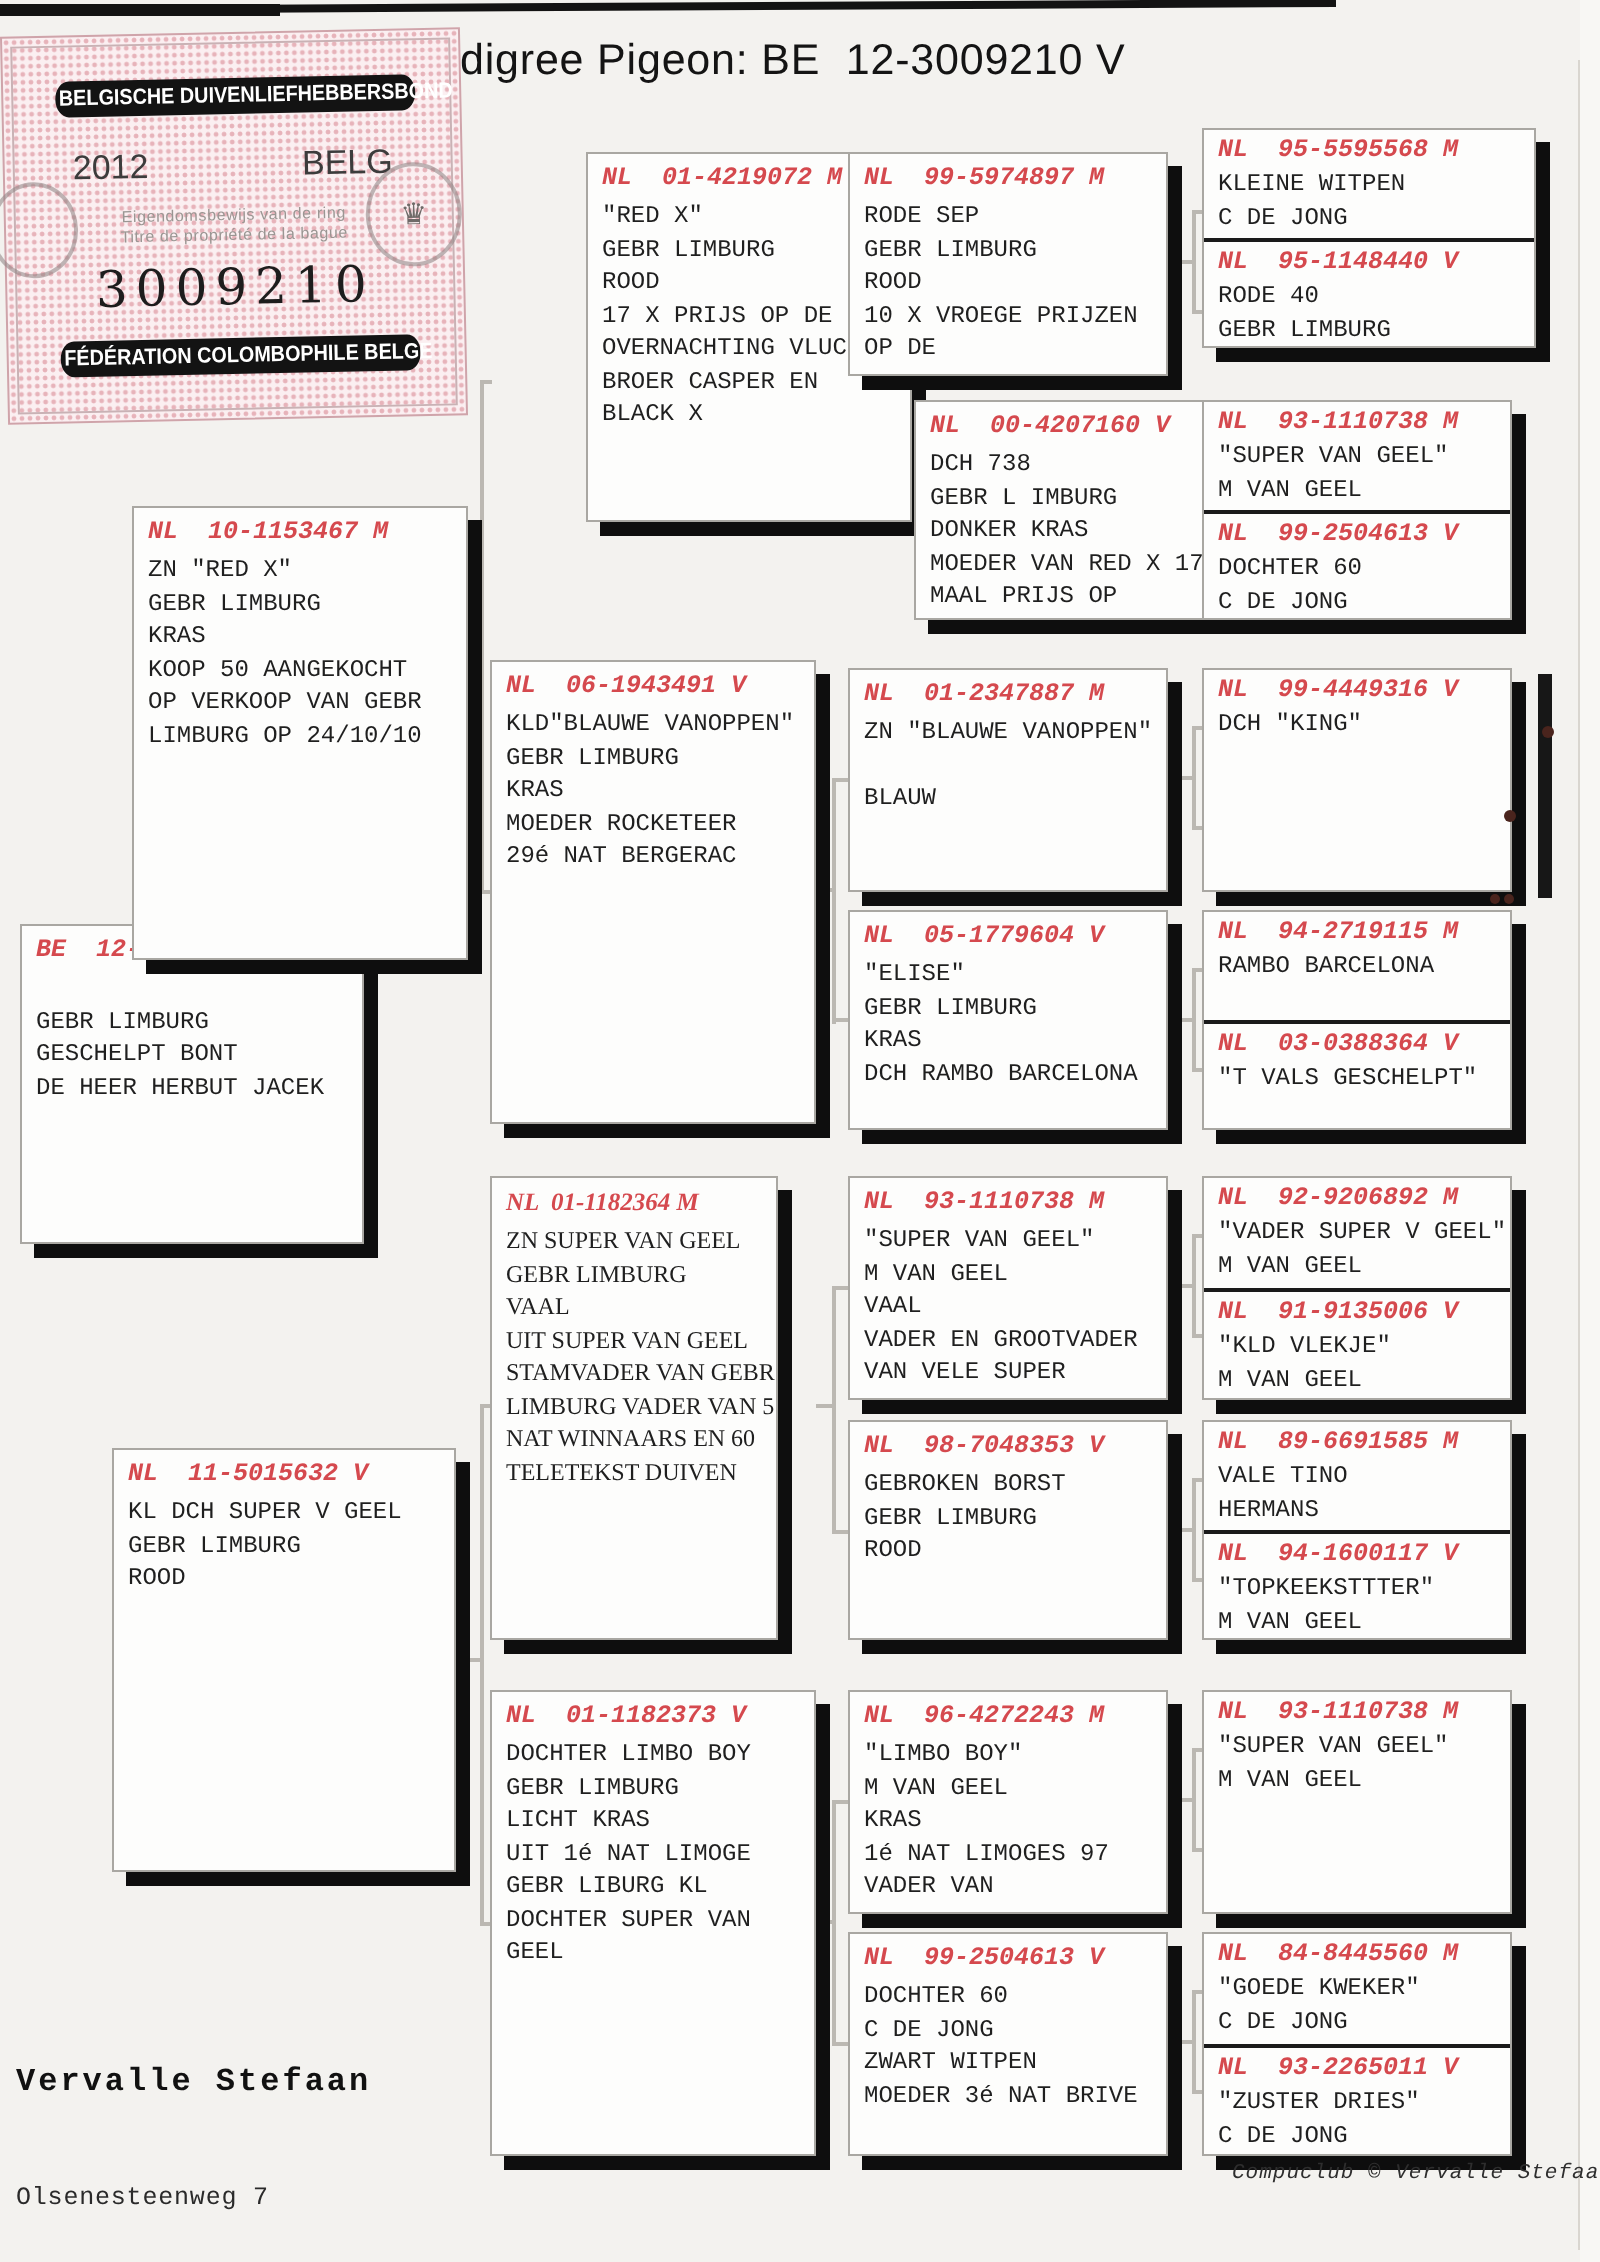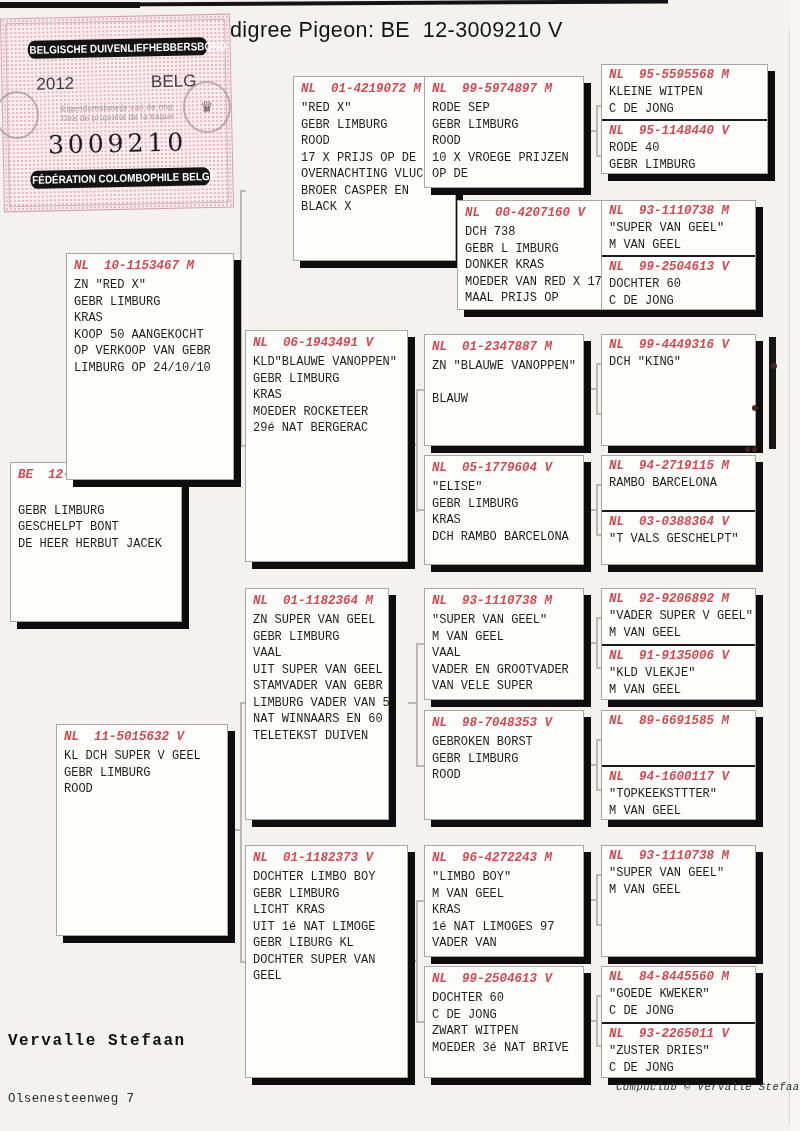--- a/index.html
+++ b/index.html
@@ -98,21 +98,21 @@
 </div>
 
 <div class="pbox" style="left:245px;top:76px;width:163px;height:185px;margin-left:48px;">
   <div class="phead">NL  01-4219072 M</div>
   <div class="plines"><div class="bline">"RED X"</div><div class="bline">GEBR LIMBURG</div><div class="bline">ROOD</div><div class="bline">17 X PRIJS OP DE</div><div class="bline">OVERNACHTING VLUCH</div><div class="bline">BROER CASPER EN</div><div class="bline">BLACK X</div></div>
 </div>
 <div class="pbox" style="left:245px;top:330px;width:163px;height:232px;">
   <div class="phead">NL  06-1943491 V</div>
   <div class="plines"><div class="bline">KLD"BLAUWE VANOPPEN"</div><div class="bline">GEBR LIMBURG</div><div class="bline">KRAS</div><div class="bline">MOEDER ROCKETEER</div><div class="bline">29é NAT BERGERAC</div></div>
 </div>
-<div class="pbox" style="left:245px;top:588px;width:144px;height:232px;">
+<div class="pbox" style="left:245px;top:588px;width:144px;height:232px;font-family:Liberation Serif, serif;">
   <div class="phead">NL  01-1182364 M</div>
   <div class="plines"><div class="bline">ZN SUPER VAN GEEL</div><div class="bline">GEBR LIMBURG</div><div class="bline">VAAL</div><div class="bline">UIT SUPER VAN GEEL</div><div class="bline">STAMVADER VAN GEBR</div><div class="bline">LIMBURG VADER VAN 5</div><div class="bline">NAT WINNAARS EN 60</div><div class="bline">TELETEKST DUIVEN</div></div>
 </div>
 <div class="pbox" style="left:245px;top:845px;width:163px;height:233px;">
   <div class="phead">NL  01-1182373 V</div>
   <div class="plines"><div class="bline">DOCHTER LIMBO BOY</div><div class="bline">GEBR LIMBURG</div><div class="bline">LICHT KRAS</div><div class="bline">UIT 1é NAT LIMOGE</div><div class="bline">GEBR LIBURG KL</div><div class="bline">DOCHTER SUPER VAN</div><div class="bline">GEEL</div></div>
 </div>
 
 <div class="pbox" style="left:424px;top:76px;width:160px;height:112px;">
   <div class="phead">NL  99-5974897 M</div>
@@ -189,20 +189,21 @@
     <div class="plines"><div class="bline">"VADER SUPER V GEEL"</div><div class="bline">M VAN GEEL</div></div>
   </div>
   <div class="sub">
     <div class="phead">NL  91-9135006 V</div>
     <div class="plines"><div class="bline">"KLD VLEKJE"</div><div class="bline">M VAN GEEL</div></div>
   </div>
 </div>
 <div class="pbox dbox" style="left:601px;top:710px;width:155px;height:110px;">
   <div class="sub">
     <div class="phead">NL  89-6691585 M</div>
+    <div class="plines"><div class="bline">VALE TINO</div><div class="bline">HERMANS</div></div>
   </div>
   <div class="sub">
     <div class="phead">NL  94-1600117 V</div>
     <div class="plines"><div class="bline">"TOPKEEKSTTTER"</div><div class="bline">M VAN GEEL</div></div>
   </div>
 </div>
 <div class="pbox dbox" style="left:601px;top:845px;width:155px;height:112px;">
   <div class="sub">
     <div class="phead">NL  93-1110738 M</div>
     <div class="plines"><div class="bline">"SUPER VAN GEEL"</div><div class="bline">M VAN GEEL</div></div>

